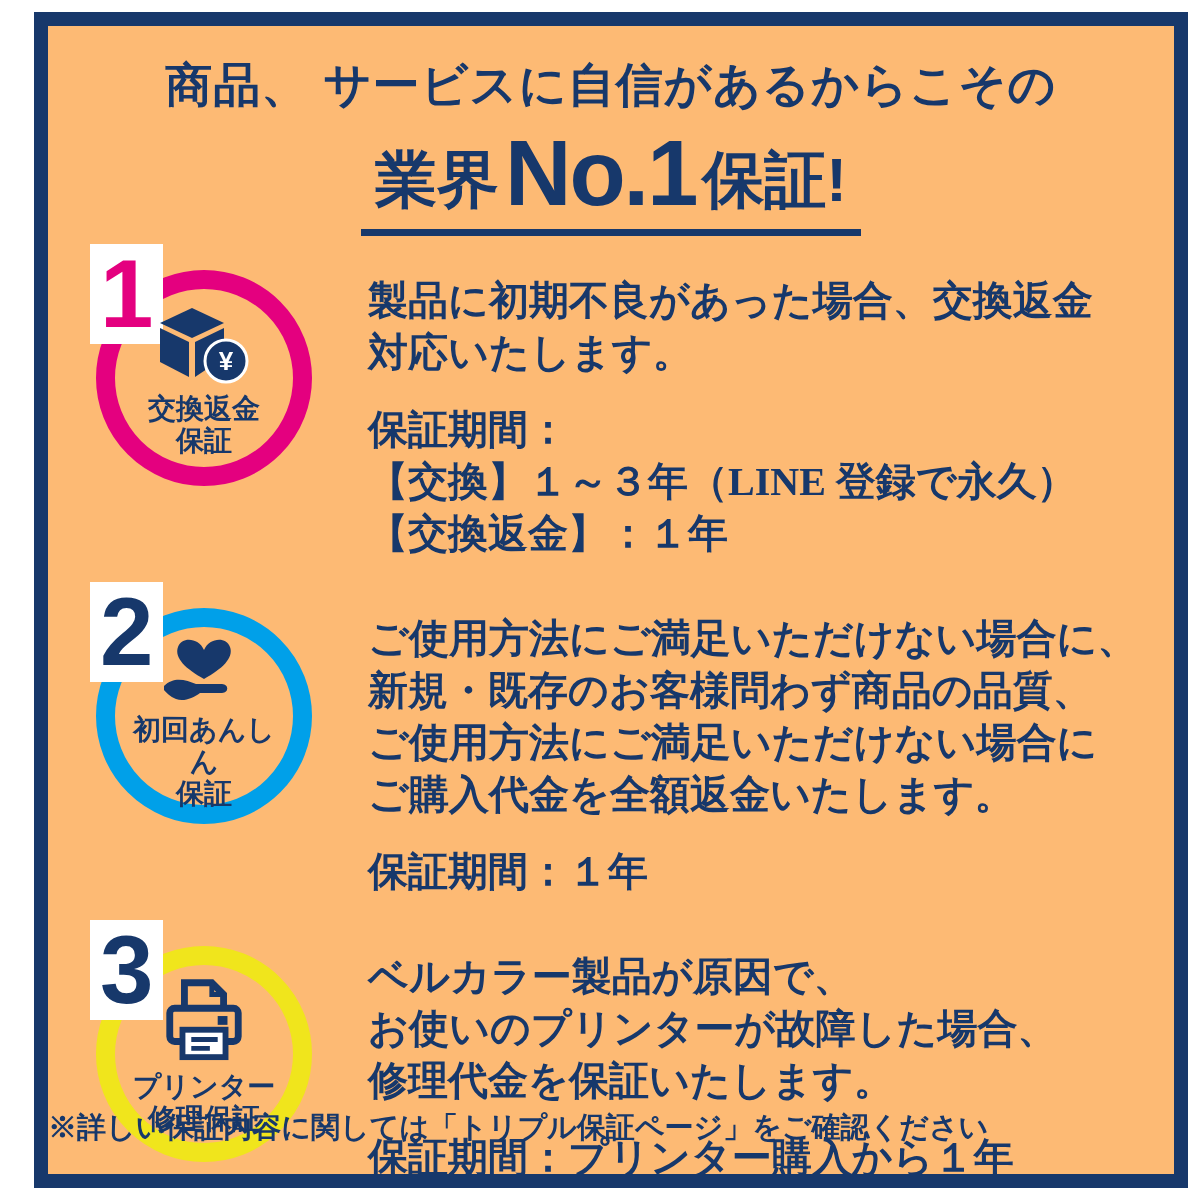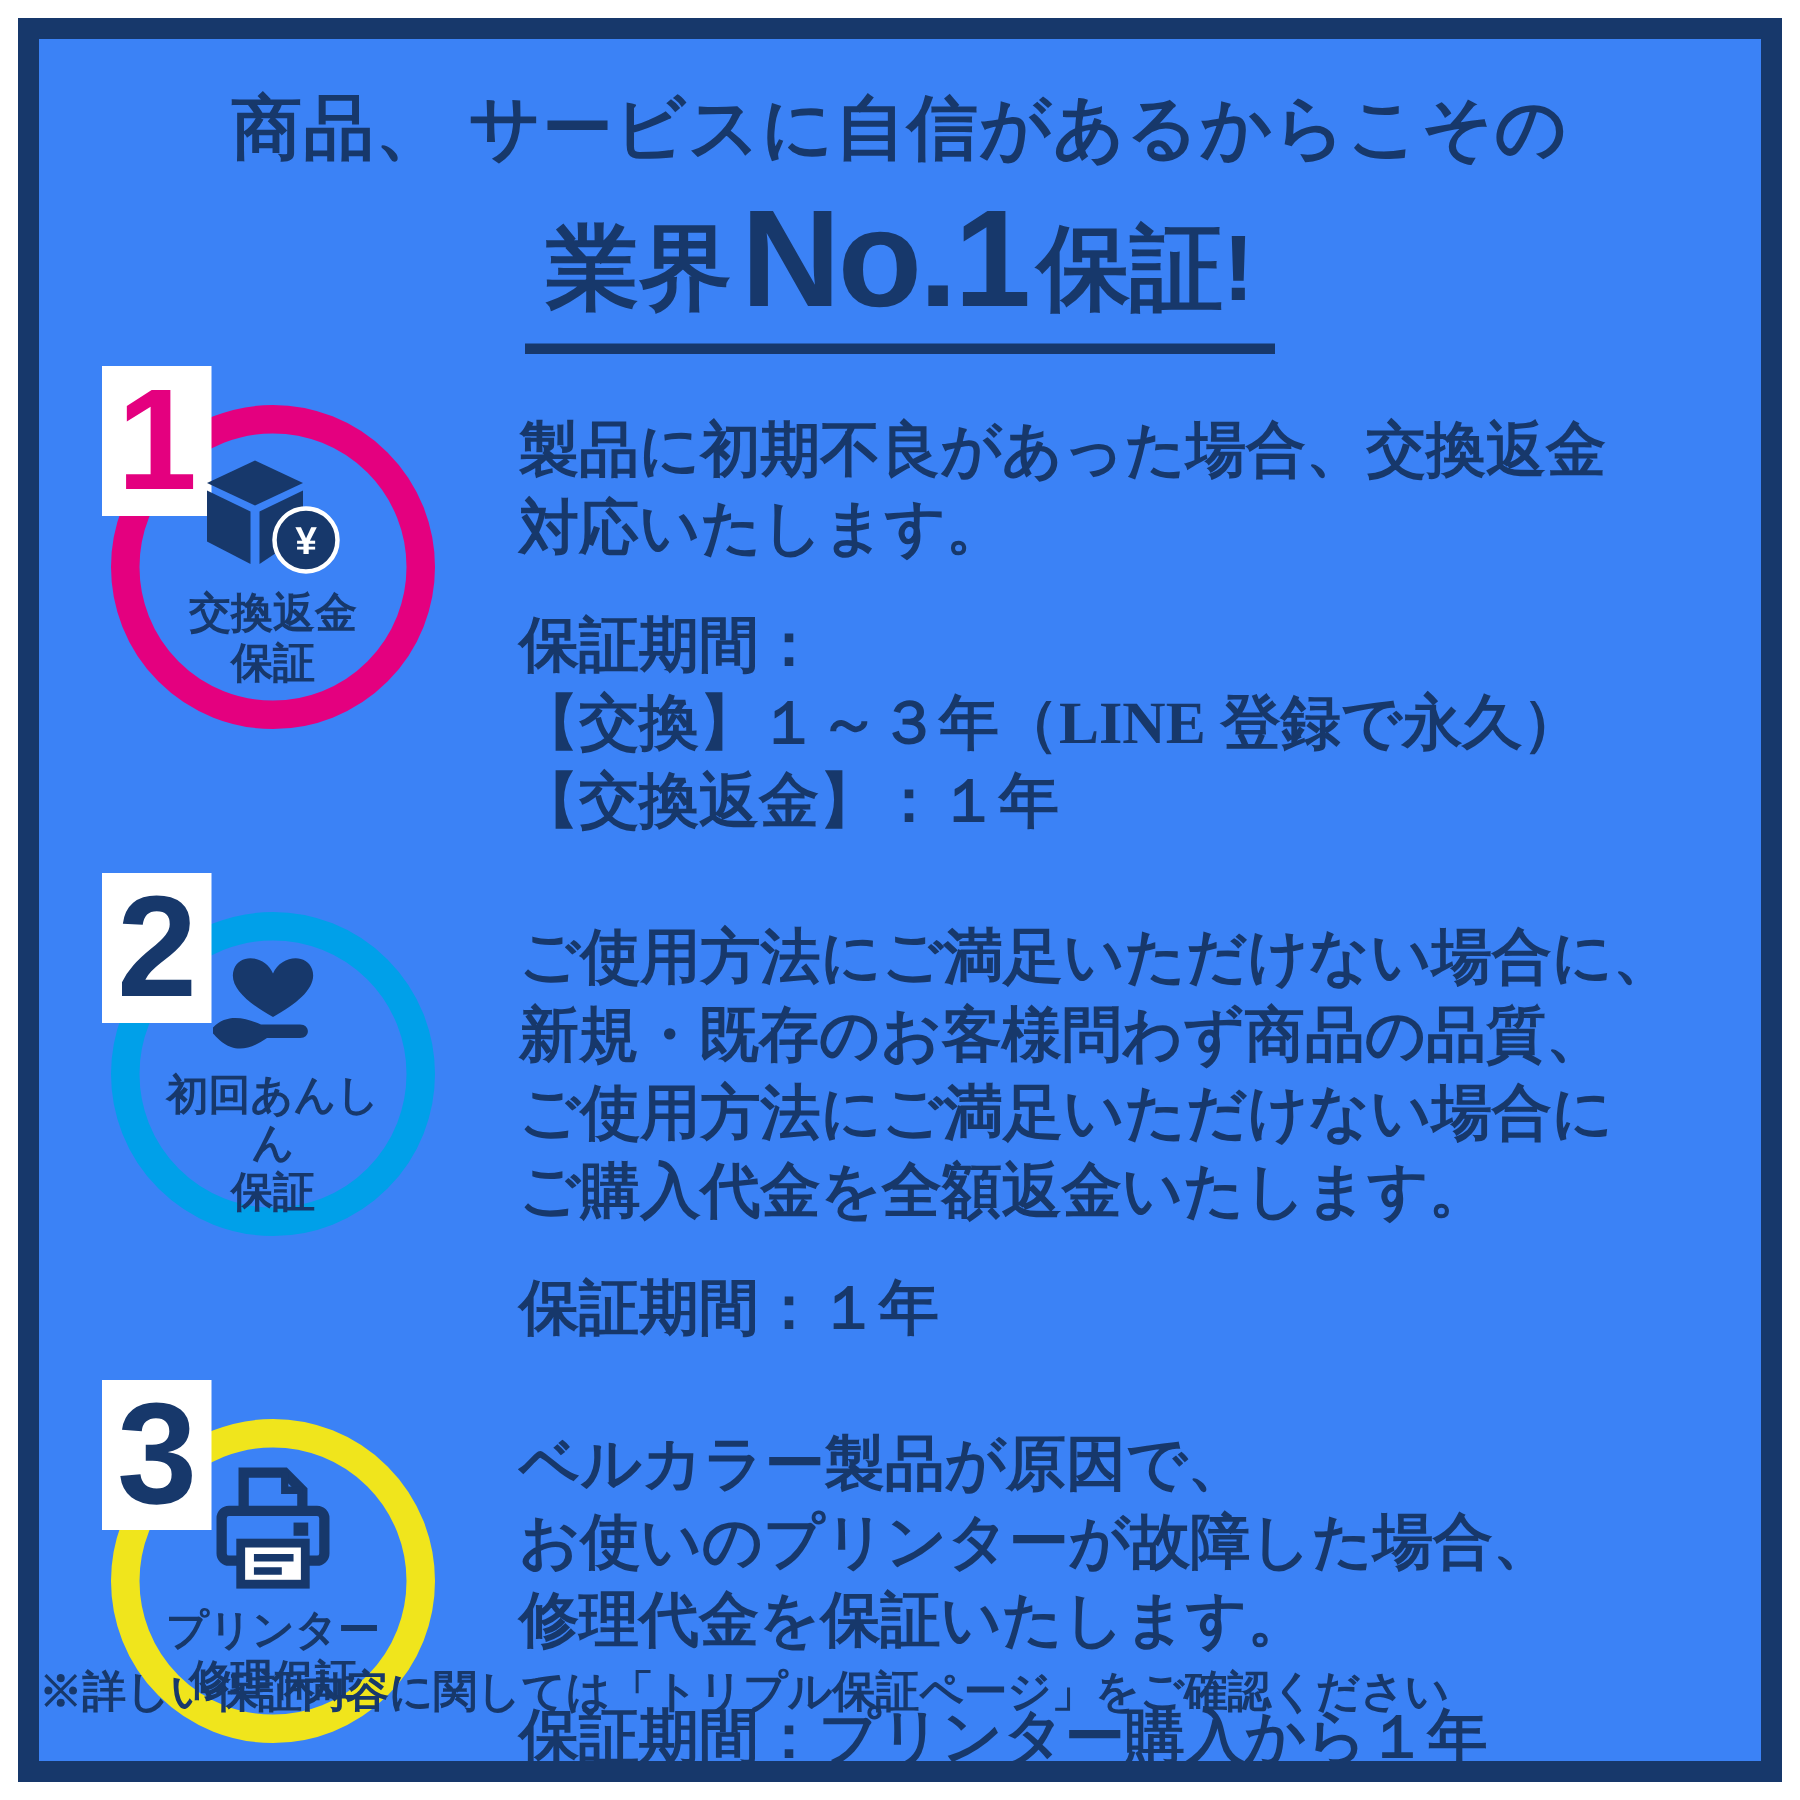--- a/index.html
+++ b/index.html
@@ -5,21 +5,21 @@
   html, body { margin:0; padding:0; }
   body {
     width:1200px; height:1200px; position:relative;
     background:#ffffff;
     font-family:"Liberation Sans", sans-serif;
     color:var(--navy, #17386b);
   }
   .frame {
     position:absolute; inset:12px;
     border:14px solid var(--navy, #17386b);
-    overflow:hidden; background:#3b82f6;
+    overflow:hidden; background:#fdba74;margin-left:22px;
   }
   .header { text-align:center; margin-top:28px; }
   .title1 { font-size:47px; font-weight:800; letter-spacing:1px; }
   .title2 {
     display:inline-block; margin-top:8px; line-height:1;
     font-size:62px; font-weight:800;
     border-bottom:7px solid var(--navy, #17386b);
     padding:2px 14px 10px 14px;
   }
   .no1 { font-size:92px; font-weight:800; letter-spacing:-2px; vertical-align:-4px; padding:0 6px; }

